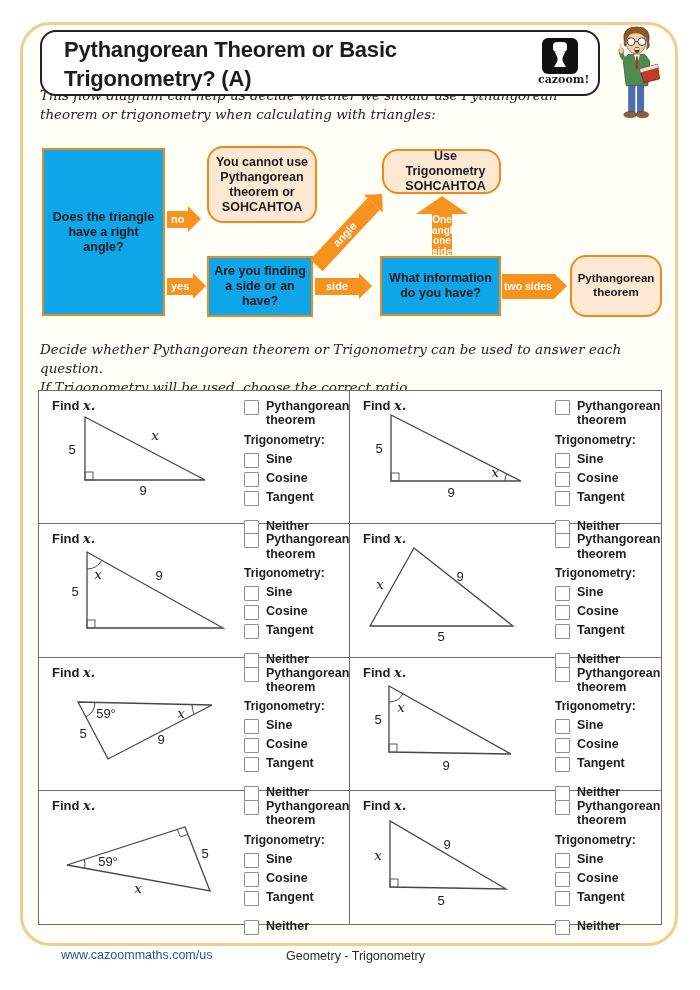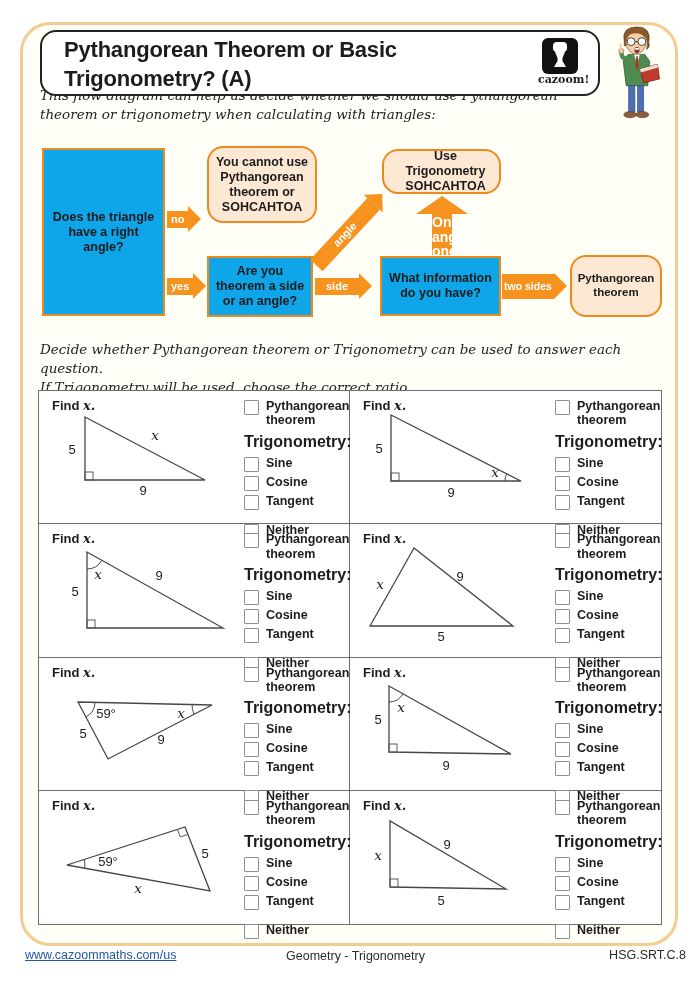--- a/index.html
+++ b/index.html
@@ -30,47 +30,47 @@
   .harrow .shaft{background:var(--orange);color:#fff;font-weight:bold;font-size:11px;height:17px;display:flex;align-items:center;justify-content:center;padding:0 4px;white-space:nowrap;}
   .harrow .head{width:0;height:0;border-top:13px solid transparent;border-bottom:13px solid transparent;border-left:13px solid var(--orange);}
   .a-no{left:167px;top:174px;margin-top:32px;}
   .a-yes{left:167px;top:273px;}
   .a-side{left:315px;top:273px;}  .a-side .shaft{min-width:36px;}
   .a-two{left:502px;top:273px;}   .a-two .shaft{font-size:10.5px;padding:4px 2px;}
   .d-arrow{position:absolute;left:316px;top:252px;width:97px;height:26px;display:flex;align-items:center;transform:rotate(-47deg);transform-origin:0 50%;}
   .d-arrow .shaft{flex:1;}
   .v-arrow{position:absolute;left:414px;top:196px;width:56px;}
   .v-head{width:0;height:0;margin:0 auto;border-left:26px solid transparent;border-right:26px solid transparent;border-bottom:18px solid var(--orange);}
-  .v-shaft{width:20px;height:41px;margin:0 auto;background:var(--orange);color:#fff;font-weight:bold;font-size:14px;line-height:1.05;text-align:center;padding-top:1px;box-sizing:border-box;}
+  .v-shaft{width:20px;height:41px;margin:0 auto;background:var(--orange);color:#fff;font-weight:bold;font-size:10px;line-height:1.05;text-align:center;padding-top:1px;box-sizing:border-box;}
   .v-shaft span{display:block;}
   
   .instructions{position:absolute;left:40px;top:340px;width:610px;}
   
   .qtable{position:absolute;left:38px;top:390px;width:624px;height:535px;background:#fff;border:1.3px solid #6e6e6e;display:grid;grid-template-columns:1fr 1fr;grid-template-rows:repeat(4,1fr);z-index:1;box-sizing:border-box;}
   .cell{position:relative;box-sizing:border-box;}
   .cell:nth-child(odd){border-right:1.3px solid #6e6e6e;}
   .cell:not(:nth-last-child(-n+2)){border-bottom:1.3px solid #6e6e6e;}
   .find{position:absolute;left:13px;top:7px;font-size:13px;font-weight:bold;}
   .fx{font-family:"DejaVu Serif",serif;font-style:italic;}
   .tri{position:absolute;left:6px;top:12px;pointer-events:none;}
   .tshape{fill:none;stroke:#474747;stroke-width:1.3;}
   .arc{fill:none;stroke:#474747;stroke-width:1;}
   .ra{fill:none;stroke:#5a5a5a;stroke-width:1;}
   .num{font-family:"Liberation Sans",sans-serif;font-size:13px;fill:#1d1d1b;}
   .varl{font-family:"DejaVu Serif",serif;font-style:italic;font-size:13.5px;fill:#1d1d1b;}
   .opts{position:absolute;left:205px;top:8px;width:106px;}
   .opt{display:flex;gap:7px;margin-bottom:3px;}
   .cb{flex:0 0 auto;width:13px;height:13px;background:#fff;border:1.5px solid #8f8f8f;border-radius:1px;margin-top:1px;cursor:pointer;}
   .ol{font-size:12.5px;font-weight:bold;line-height:1.15;width:88px;}
-  .trig-h{font-size:16px;font-weight:bold;margin:5px 0 5px 0;}
+  .trig-h{font-size:12px;font-weight:bold;margin:5px 0 5px 0;}
   .neither{margin-top:13px;}
   
   .footer{position:absolute;left:25px;right:14px;top:948px;display:flex;align-items:center;z-index:2;}
   .f-left{flex:1;font-size:12.5px;line-height:1.25;color:#2b2b2b;}
-  .f-link{color:var(--link);text-decoration:underline;cursor:pointer;}
+  .f-link{color:var(--link);cursor:pointer;margin-left:36px;}
   .f-center{flex:1;text-align:center;font-size:12.5px;color:#2b2b2b;}
   .f-right{flex:1;text-align:right;font-size:12.5px;line-height:1.25;color:#2b2b2b;}
 </style>
 </head>
 <body>
 
 <div class="page">
   <div class="sheet"></div>
 
   <div class="title-box">
@@ -119,21 +119,21 @@
     <div class="harrow a-no">
       <span class="shaft">no</span>
         <span class="head"></span>
     </div>
     <div class="fbox fpeach b2">You cannot use Pythangorean theorem or SOHCAHTOA</div>
 
     <div class="harrow a-yes">
       <span class="shaft">yes</span>
         <span class="head"></span>
     </div>
-    <div class="fbox fwhite b3">Are you theorem a side or an angle?</div>
+    <div class="fbox fwhite b3">Are you finding a side or an have?</div>
 
     <div class="d-arrow">
       <span class="shaft" style="display:flex;align-items:center;justify-content:center;background:var(--orange);color:#fff;font-weight:bold;font-size:11px;height:17px;">angle</span>
         <span class="head" style="width:0;height:0;border-top:13px solid transparent;border-bottom:13px solid transparent;border-left:13px solid var(--orange);"></span>
     </div>
 
     <div class="fbox fpeach b4">Use Trigonometry SOHCAHTOA</div>
 
     <div class="v-arrow">
       <div class="v-head"></div>
@@ -442,16 +442,15 @@
       </div>
     </div>
   </div>
 
   <div class="footer">
     <div class="f-left">
       <div class="f-link">www.cazoommaths.com/us</div>
     </div>
     <div class="f-center">Geometry - Trigonometry</div>
     <div class="f-right">
-      <div>HSG.SRT.C.8</div>
     </div>
   </div>
 </div>
 
 </body></html>

